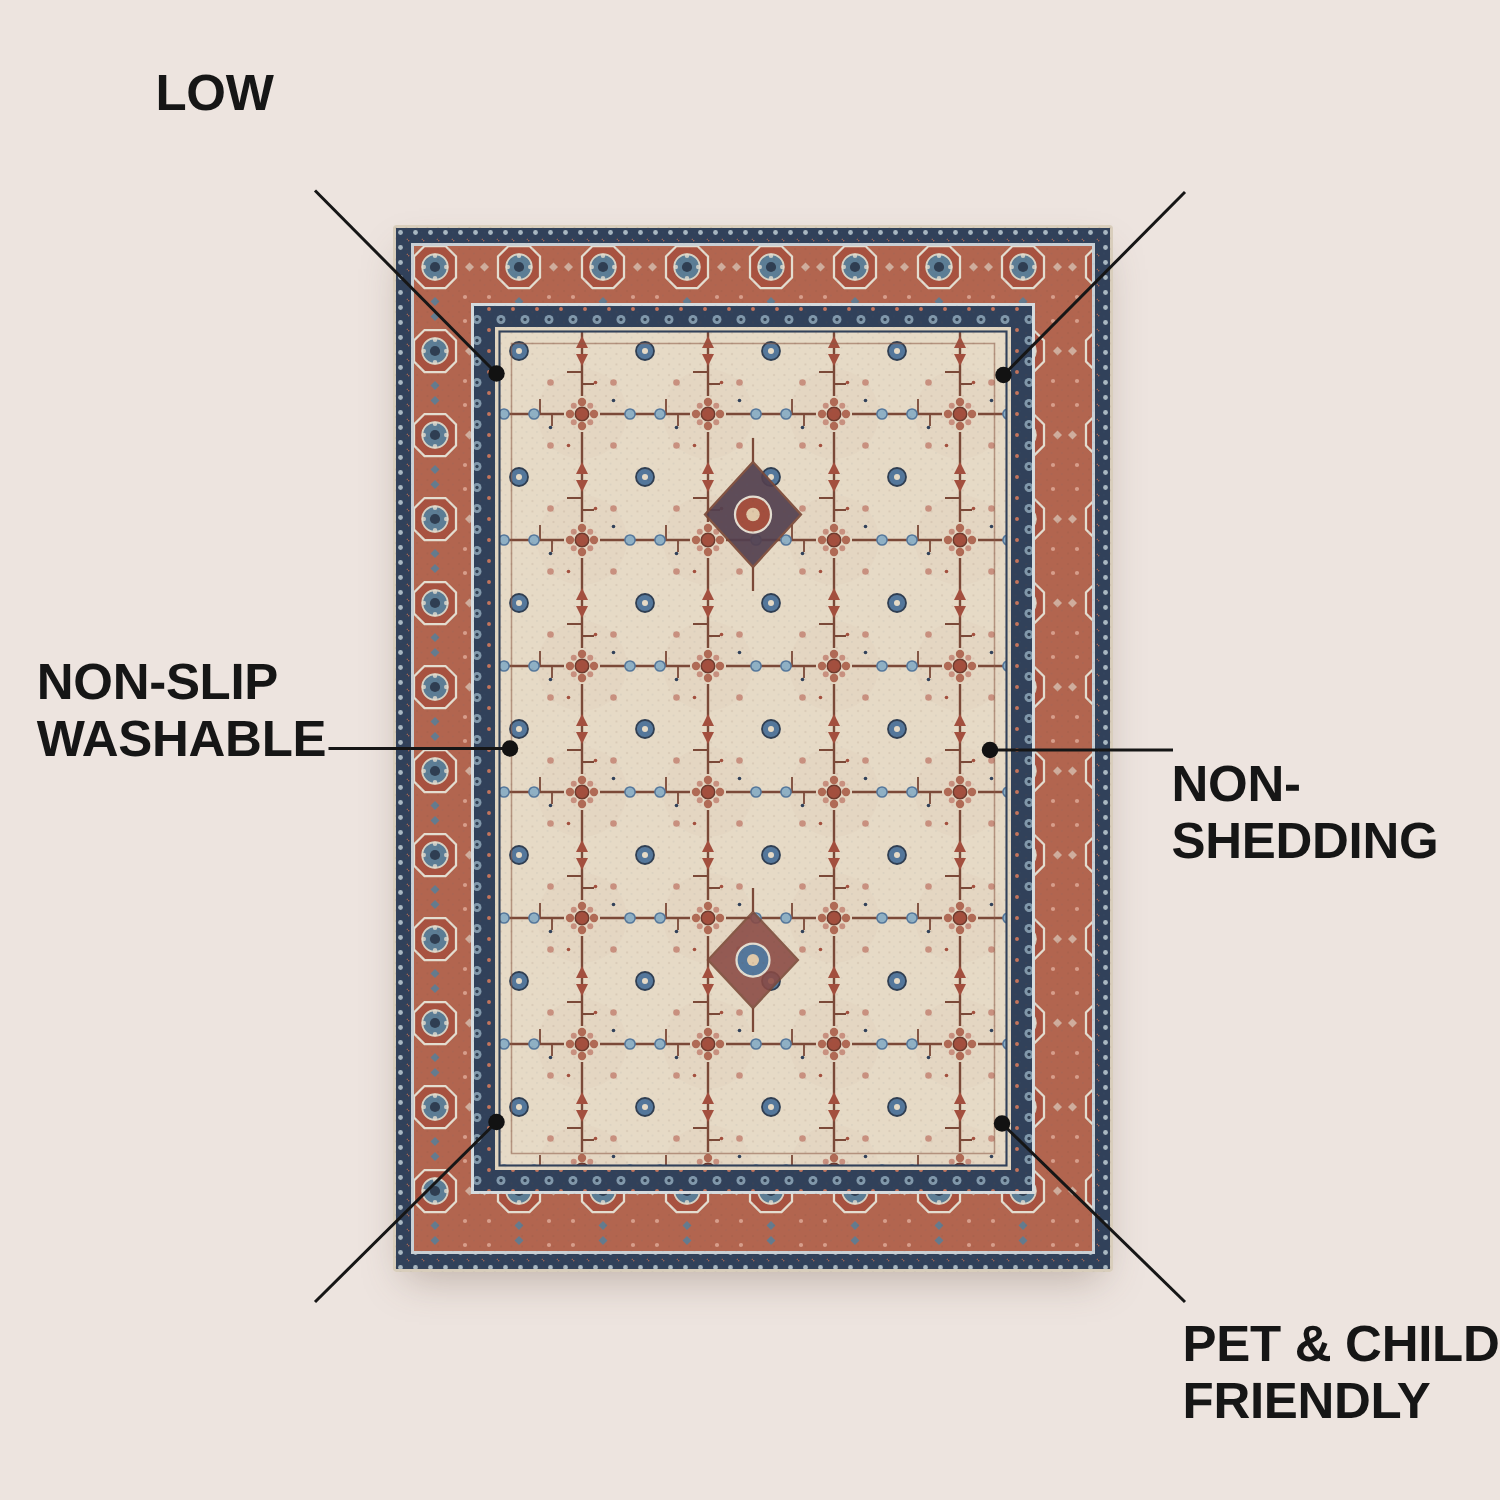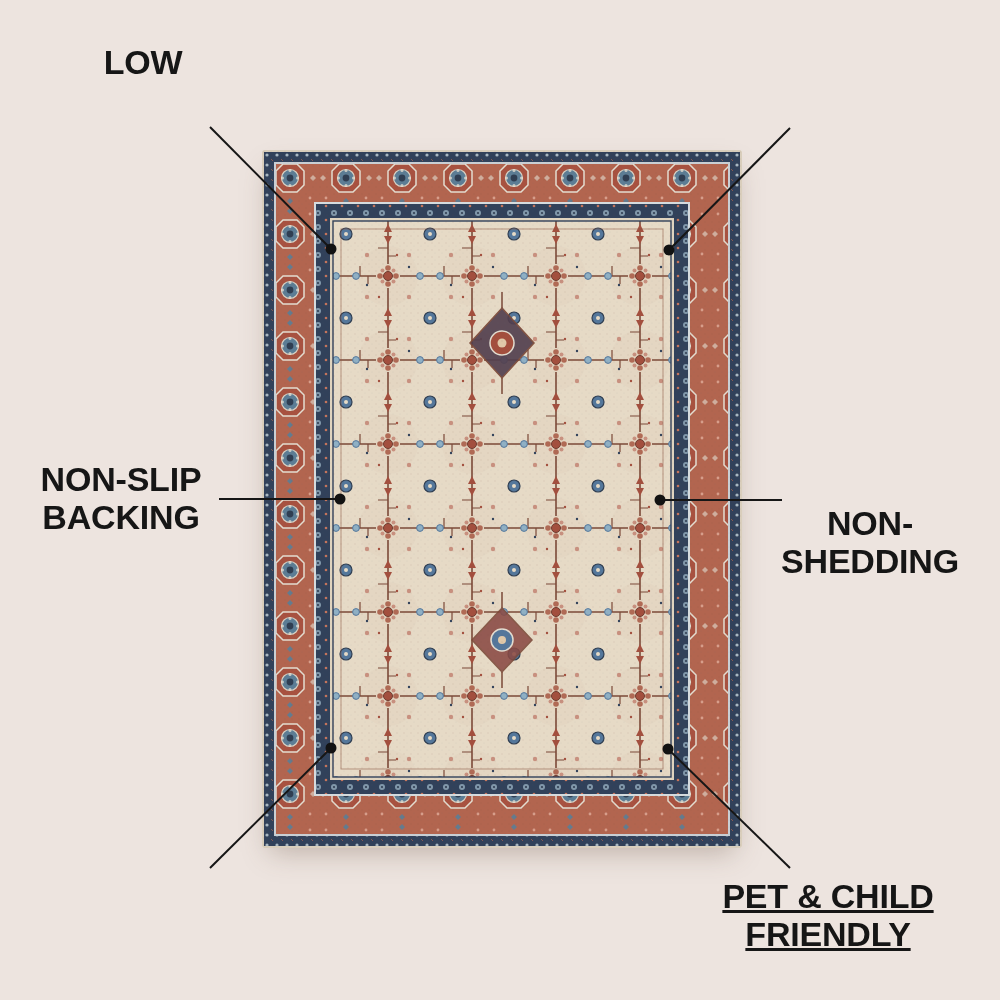--- a/index.html
+++ b/index.html
@@ -23,35 +23,35 @@
   .rug svg { display: block; width: 100%; height: 100%; border-radius: 2px; }
   .overlay {
     position: absolute;
     left: 0; top: 0;
     width: 1000px; height: 1000px;
     pointer-events: none;
   }
   .callout {
     position: absolute;
     transform: translateX(-50%);
-    text-align: center;
+    text-align: left;
     color: #161616;
     font-size: 34px;
     font-weight: 600;
     letter-spacing: -0.2px;
     line-height: 38px;
     white-space: nowrap;
   }
   .callout span { display: block; }
   .pos-top-left     { left: 143px; top: 43px;  }
   .pos-top-right    { left: 855px; top: 43px;  }
-  .pos-mid-left     { left: 121px; top: 460px; }
+  .pos-mid-left     { left: 121px; top: 436px; }
   .pos-mid-right    { left: 870px; top: 460px; margin-top: 44px; }
   .pos-bottom-left  { left: 136px; top: 877px; }
-  .pos-bottom-right { left: 828px; top: 877px; text-decoration: underline; }
+  .pos-bottom-right { left: 894px; top: 877px; }
 </style>
 </head>
 <body>
 
 <div class="canvas">
 
   <div class="rug">
     <svg viewBox="0 0 480 698" preserveAspectRatio="none">
       <defs>
         <pattern id="outerBandPat" width="10" height="10" patternUnits="userSpaceOnUse">
@@ -182,21 +182,21 @@
       <circle cx="331" cy="748" r="5.5"></circle>
       <circle cx="668" cy="749" r="5.5"></circle>
     </g>
   </svg>
 
   <div class="callout pos-top-left">
     <span>LOW</span>
   </div>
   <div class="callout pos-mid-left">
     <span>NON-SLIP</span>
-    <span>BACKING</span>
+    <span>WASHABLE</span>
   </div>
   <div class="callout pos-mid-right">
     <span>NON-</span>
     <span>SHEDDING</span>
   </div>
   <div class="callout pos-bottom-right">
     <span>PET &amp; CHILD</span>
     <span>FRIENDLY</span>
   </div>
 

